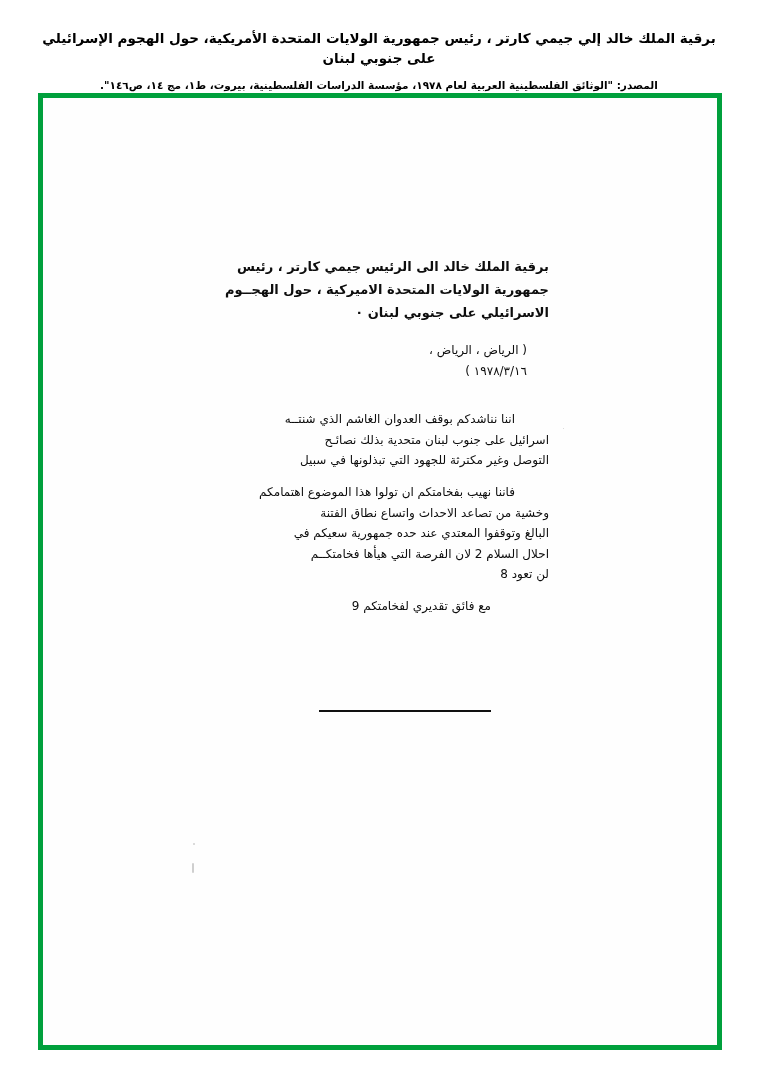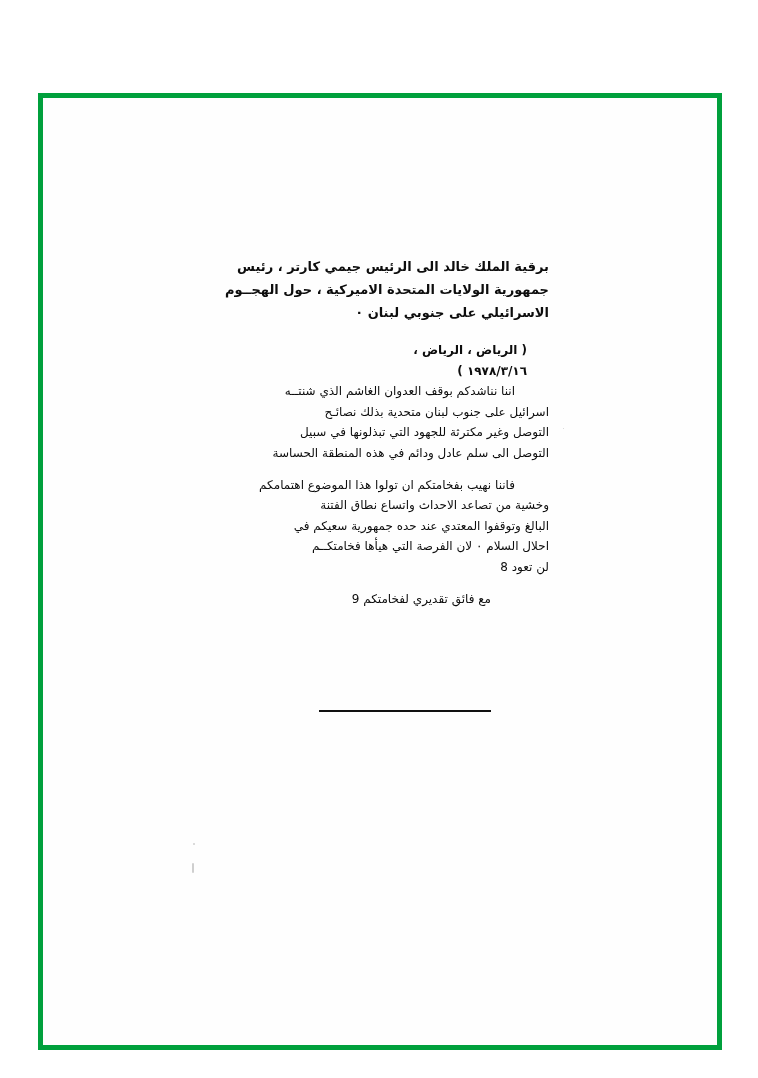--- a/index.html
+++ b/index.html
@@ -81,23 +81,22 @@
     font-weight: bold;
     line-height: 1.75;
     letter-spacing: 0.2px;
     margin-bottom: 16px;
   }
   .tg-title div { white-space: nowrap; }
 
   .tg-place {
     font-size: 12px;
     line-height: 1.7;
-    margin-bottom: 0;
+    margin-bottom: 28px;
     padding-right: 22px;
-    font-weight: bold;
   }
   .tg-place div { white-space: nowrap; }
 
   .tg-para {
     font-size: 12px;
     line-height: 1.72;
     margin-bottom: 11px;
   }
   .tg-para div { white-space: nowrap; }
 
@@ -124,20 +123,24 @@
     position: absolute;
     background: #cfcfcf;
     border-radius: 50%;
   }
 </style>
 </head>
 <body>
 
 <div class="page">
 
+  <div class="doc-header">
+    <div class="title-line">برقية الملك خالد إلي جيمي كارتر ، رئيس جمهورية الولايات المتحدة الأمريكية، حول الهجوم الإسرائيلي على جنوبي لبنان</div>
+    <div class="source-line">المصدر: "الوثائق الفلسطينية العربية لعام ١٩٧٨، مؤسسة الدراسات الفلسطينية، بيروت، ط١، مج ١٤، ص١٤٦".</div>
+  </div>
 
   <div class="scan-frame">
     <div class="scan-inner">
 
       <div class="telegram">
 
         <div class="tg-title">
           <div>برقية الملك خالد الى الرئيس جيمي كارتر ، رئيس</div>
           <div>جمهورية الولايات المتحدة الاميركية ، حول الهجــوم</div>
           <div>الاسرائيلي على جنوبي لبنان ٠</div>
@@ -145,28 +148,27 @@
 
         <div class="tg-place">
           <div>( الرياض ، الرياض ،</div>
           <div>١٩٧٨/٣/١٦ )</div>
         </div>
 
         <div class="tg-para indent-first">
           <div>اننا نناشدكم بوقف العدوان الغاشم الذي شنتــه</div>
           <div>اسرائيل على جنوب لبنان متحدية بذلك نصائـح</div>
           <div>التوصل وغير مكترثة للجهود التي تبذلونها في سبيل</div>
-          <div>التوصل الى سلم عادل ودائم في هذه المنطقة الحساسة</div>
         </div>
 
         <div class="tg-para indent-first">
           <div>فاننا نهيب بفخامتكم ان تولوا هذا الموضوع اهتمامكم</div>
           <div>وخشية من تصاعد الاحداث واتساع نطاق الفتنة</div>
           <div>البالغ وتوقفوا المعتدي عند حده جمهورية سعيكم في</div>
-          <div>احلال السلام ٠ لان الفرصة التي هيأها فخامتكــم</div>
+          <div>احلال السلام 2 لان الفرصة التي هيأها فخامتكــم</div>
           <div>لن تعود 8</div>
         </div>
 
         <div class="tg-closing">مع فائق تقديري لفخامتكم 9</div>
 
       </div>
 
       <div class="rule"></div>
 
       <div class="speck" style="left:150px;top:745px;width:2px;height:2px;"></div>

